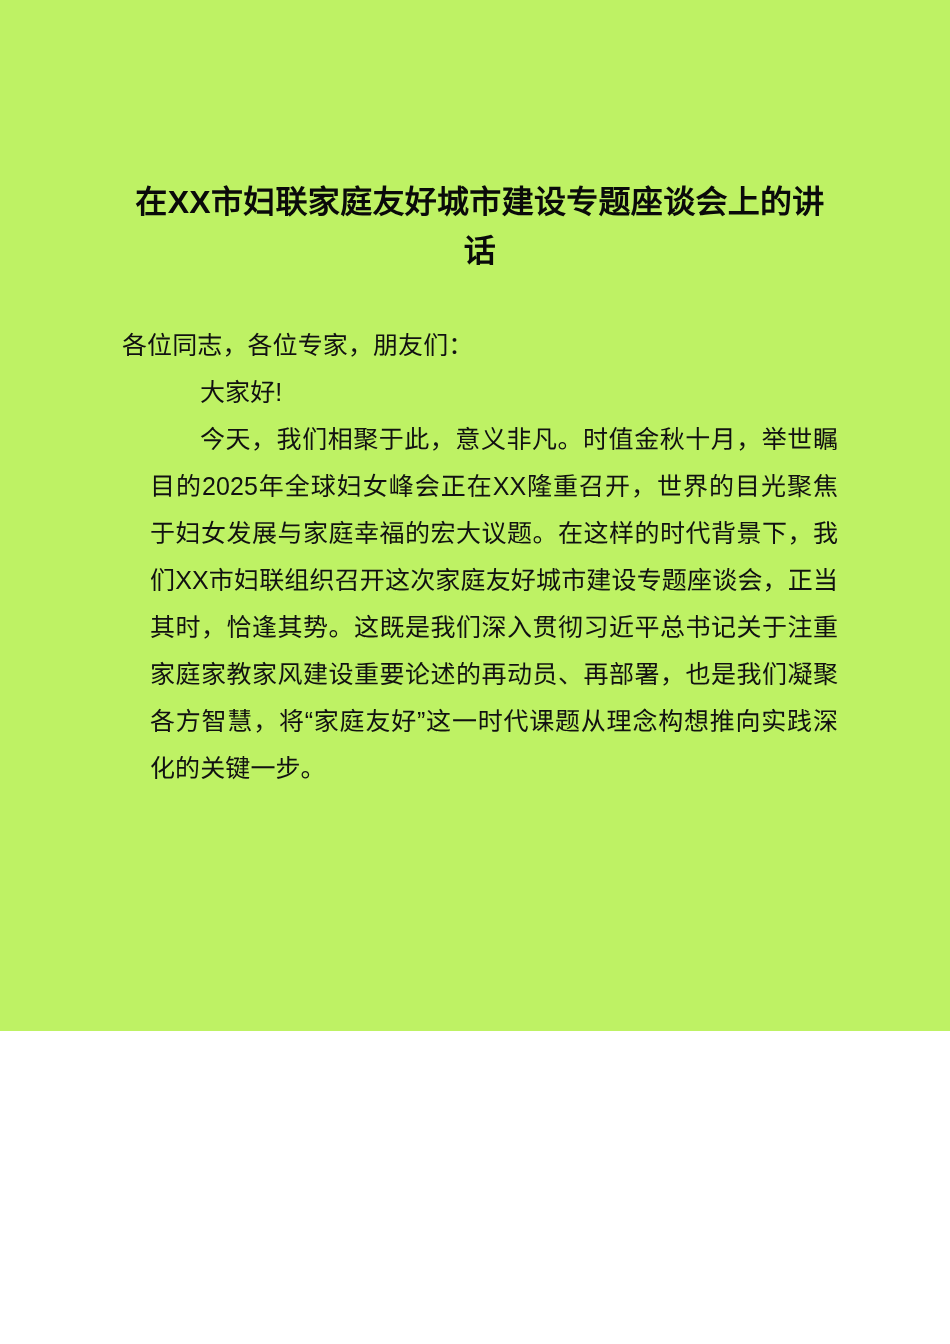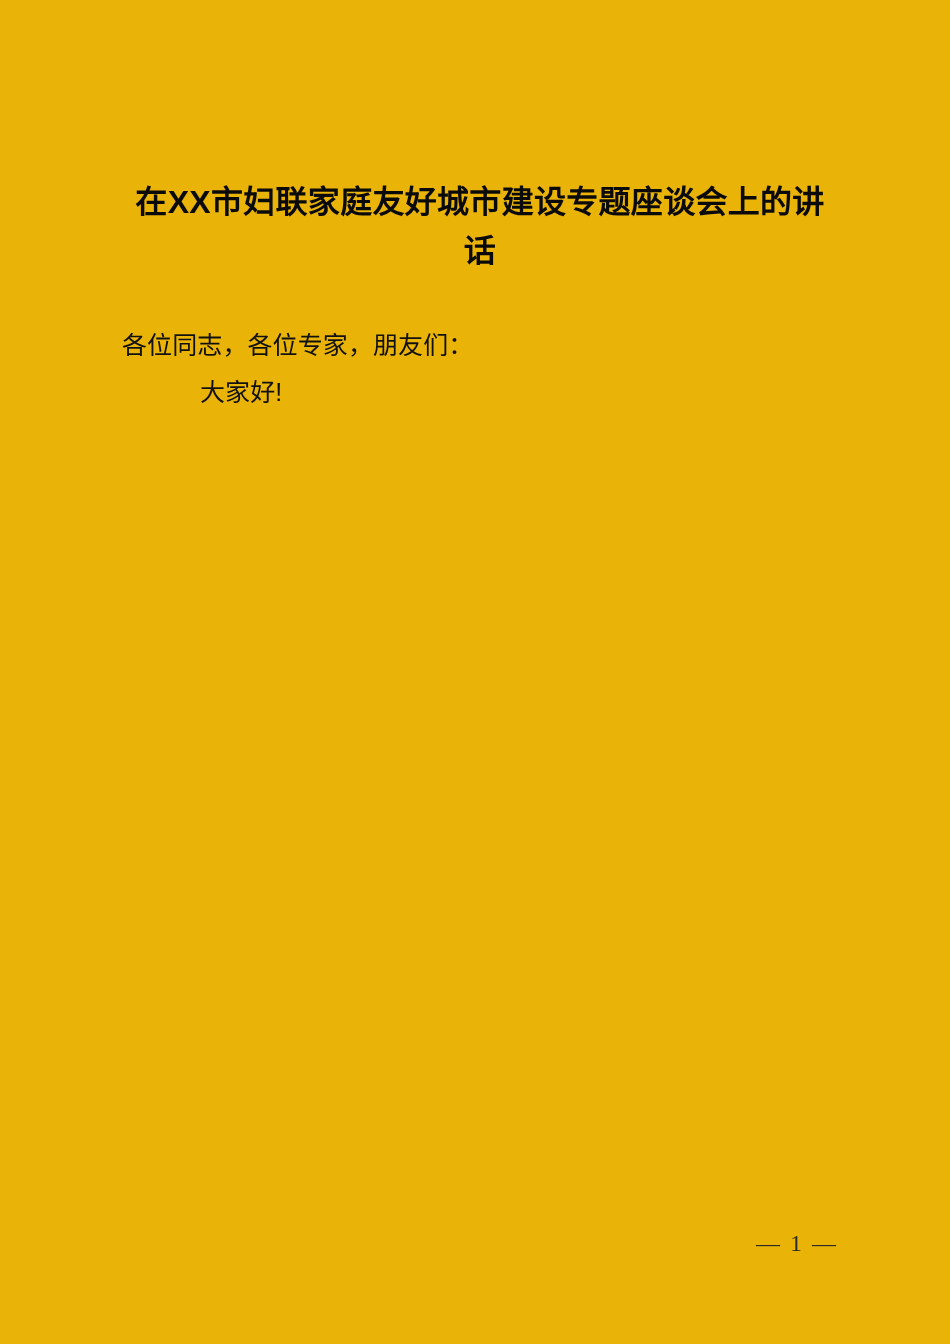--- a/index.html
+++ b/index.html
@@ -8,22 +8,22 @@
     padding: 0;
     background: #ffffff;
   }
   body {
     font-family: "Liberation Sans", "DejaVu Sans", sans-serif;
     color: #000000;
   }
   #page {
     position: relative;
     width: 950px;
-    height: 1344px;
-    background: #eab308;
+    height: 1031px;
+    background: #bef264;
     overflow: hidden;
     box-sizing: border-box;
   }
   
   #content {
     position: absolute;
     left: 122px;
     top: 0;
     width: 716px;
   }
@@ -88,20 +88,21 @@
   <div id="content">
 
     <h1 class="doc-title">在XX市妇联家庭友好城市建设专题座谈会上的讲话</h1>
 
     <div class="body-block">
 
       <p class="para">各位同志，各位专家，朋友们：</p>
 
       <p class="para indent">大家好!</p>
 
+      <p class="para indent">今天，我们相聚于此，意义非凡。时值金秋十月，举世瞩目的2025年全球妇女峰会正在XX隆重召开，世界的目光聚焦于妇女发展与家庭幸福的宏大议题。在这样的时代背景下，我们XX市妇联组织召开这次家庭友好城市建设专题座谈会，正当其时，恰逢其势。这既是我们深入贯彻习近平总书记关于注重家庭家教家风建设重要论述的再动员、再部署，也是我们凝聚各方智慧，将“家庭友好”这一时代课题从理念构想推向实践深化的关键一步。</p>
 
 
     </div>
   </div>
 
   <div id="footer">
     <span>— 1 —</span>
   </div>
 
 </div>

